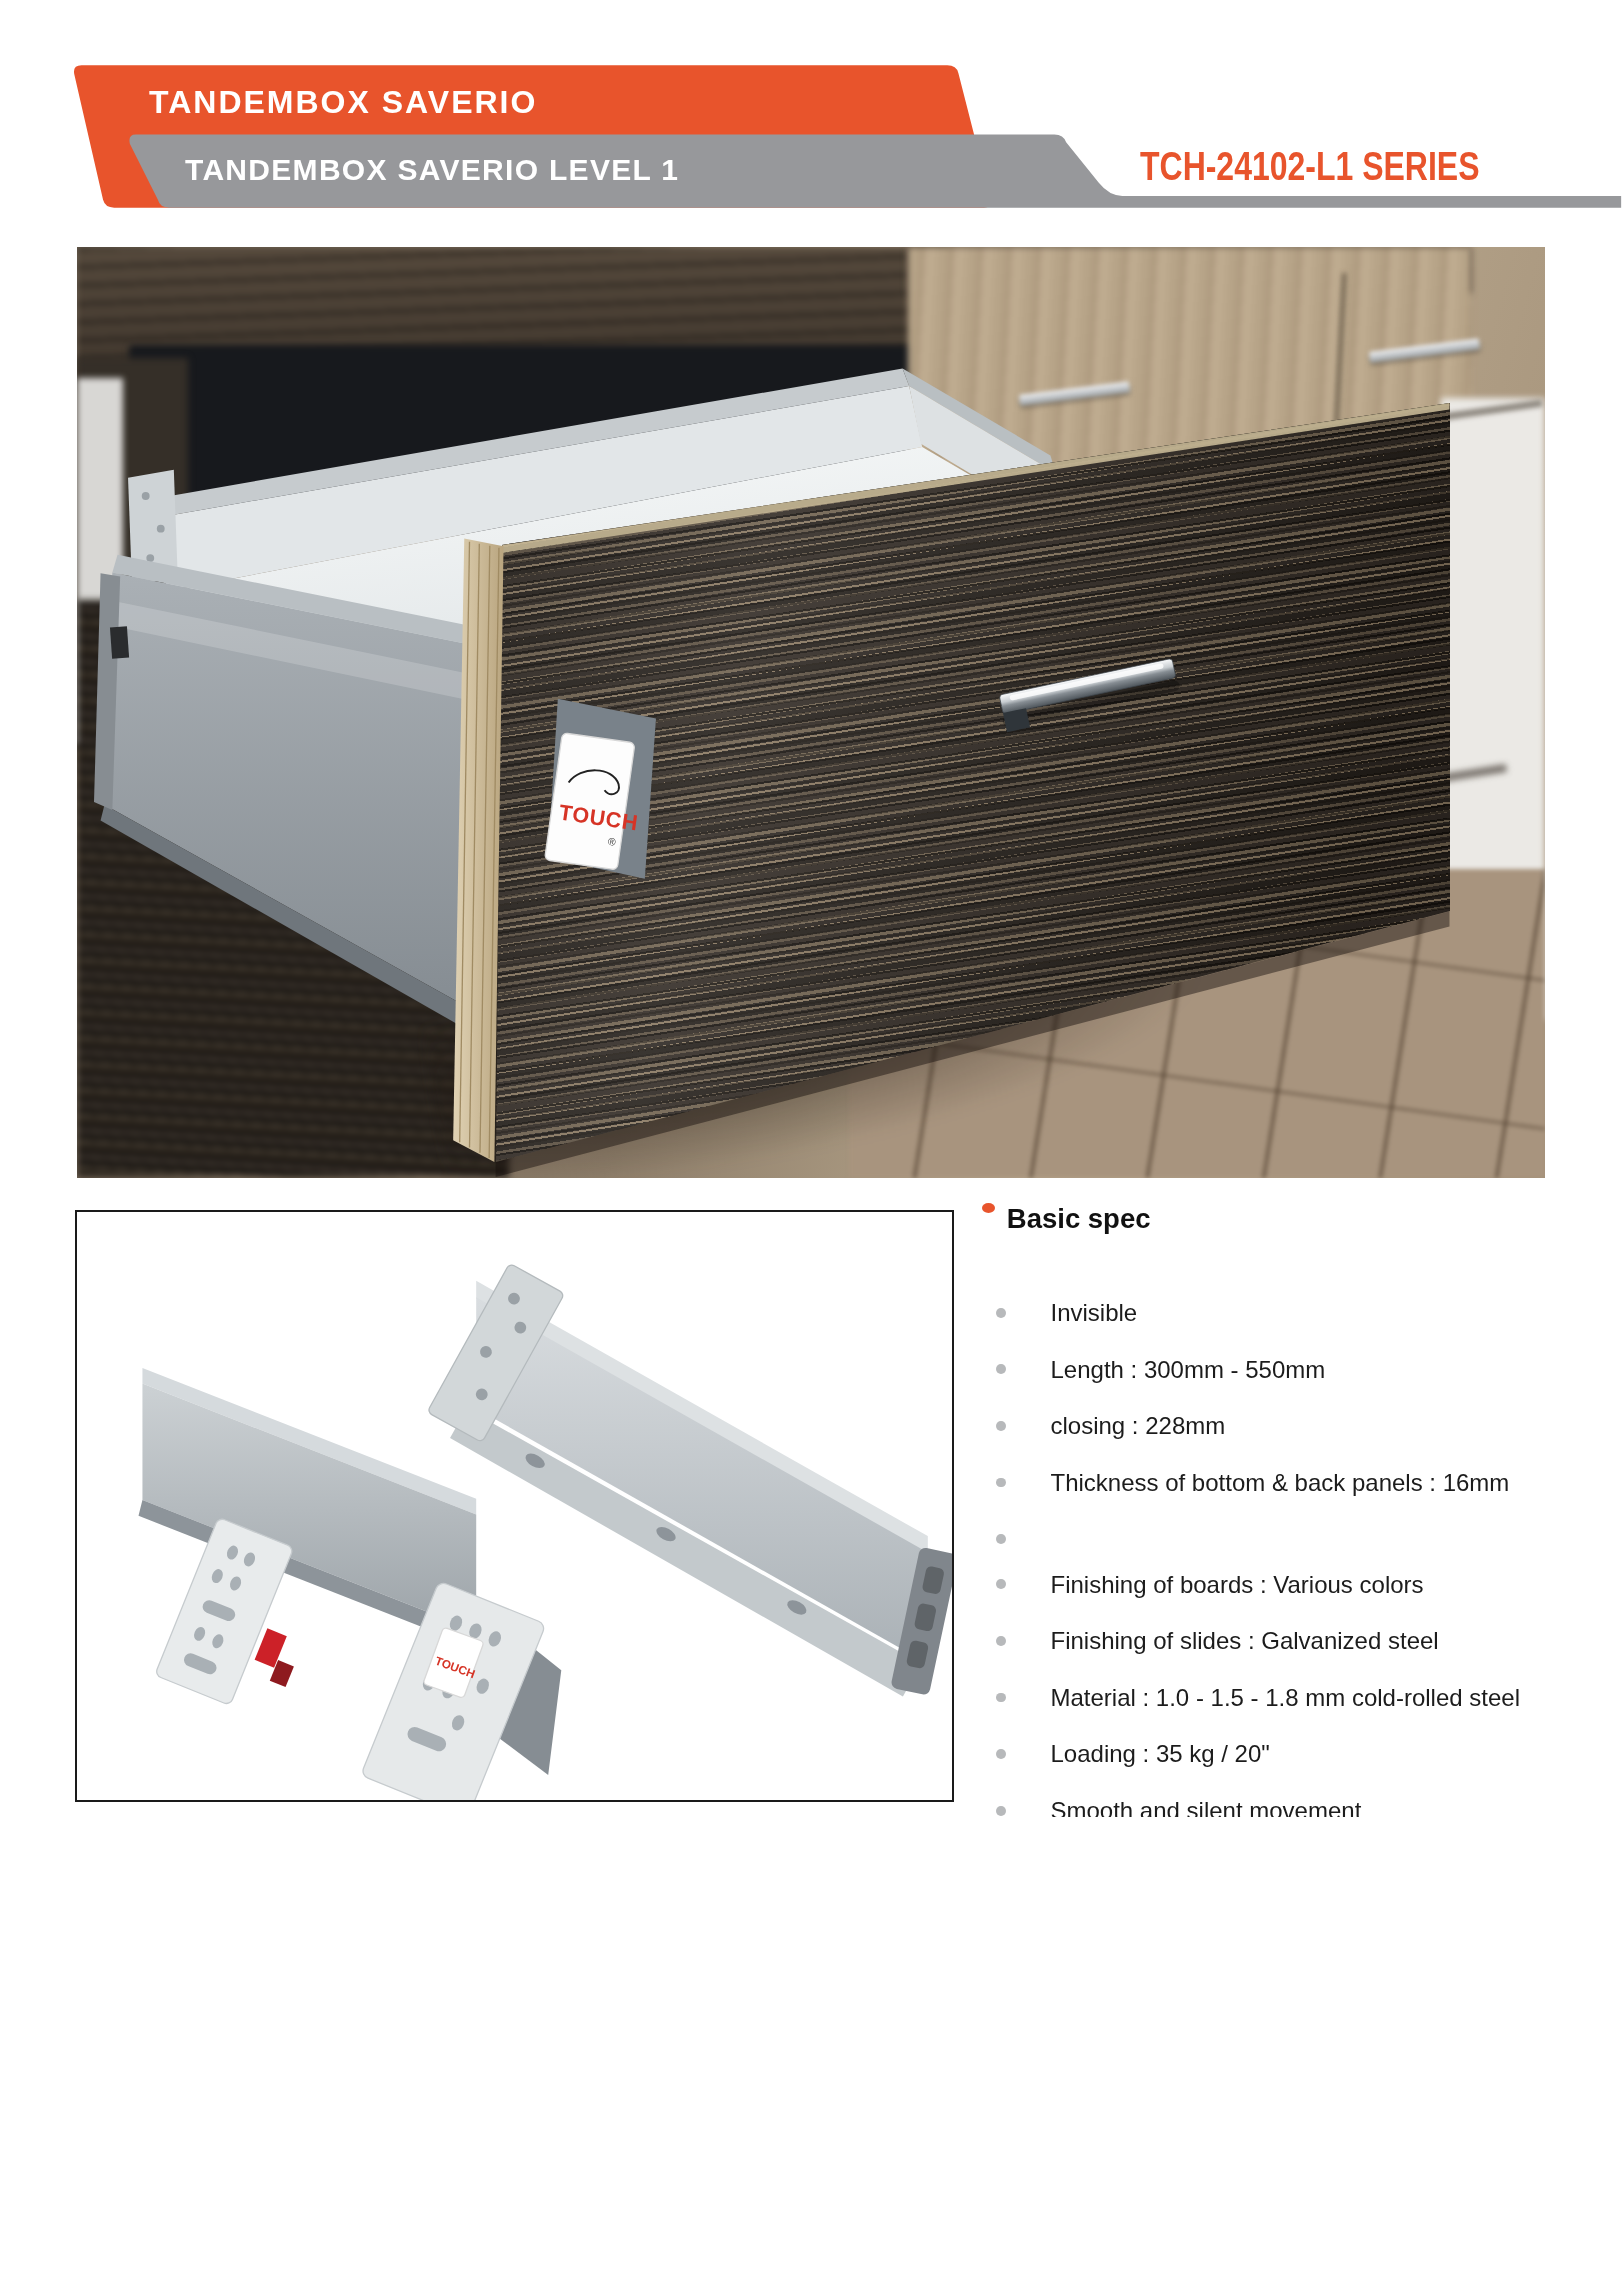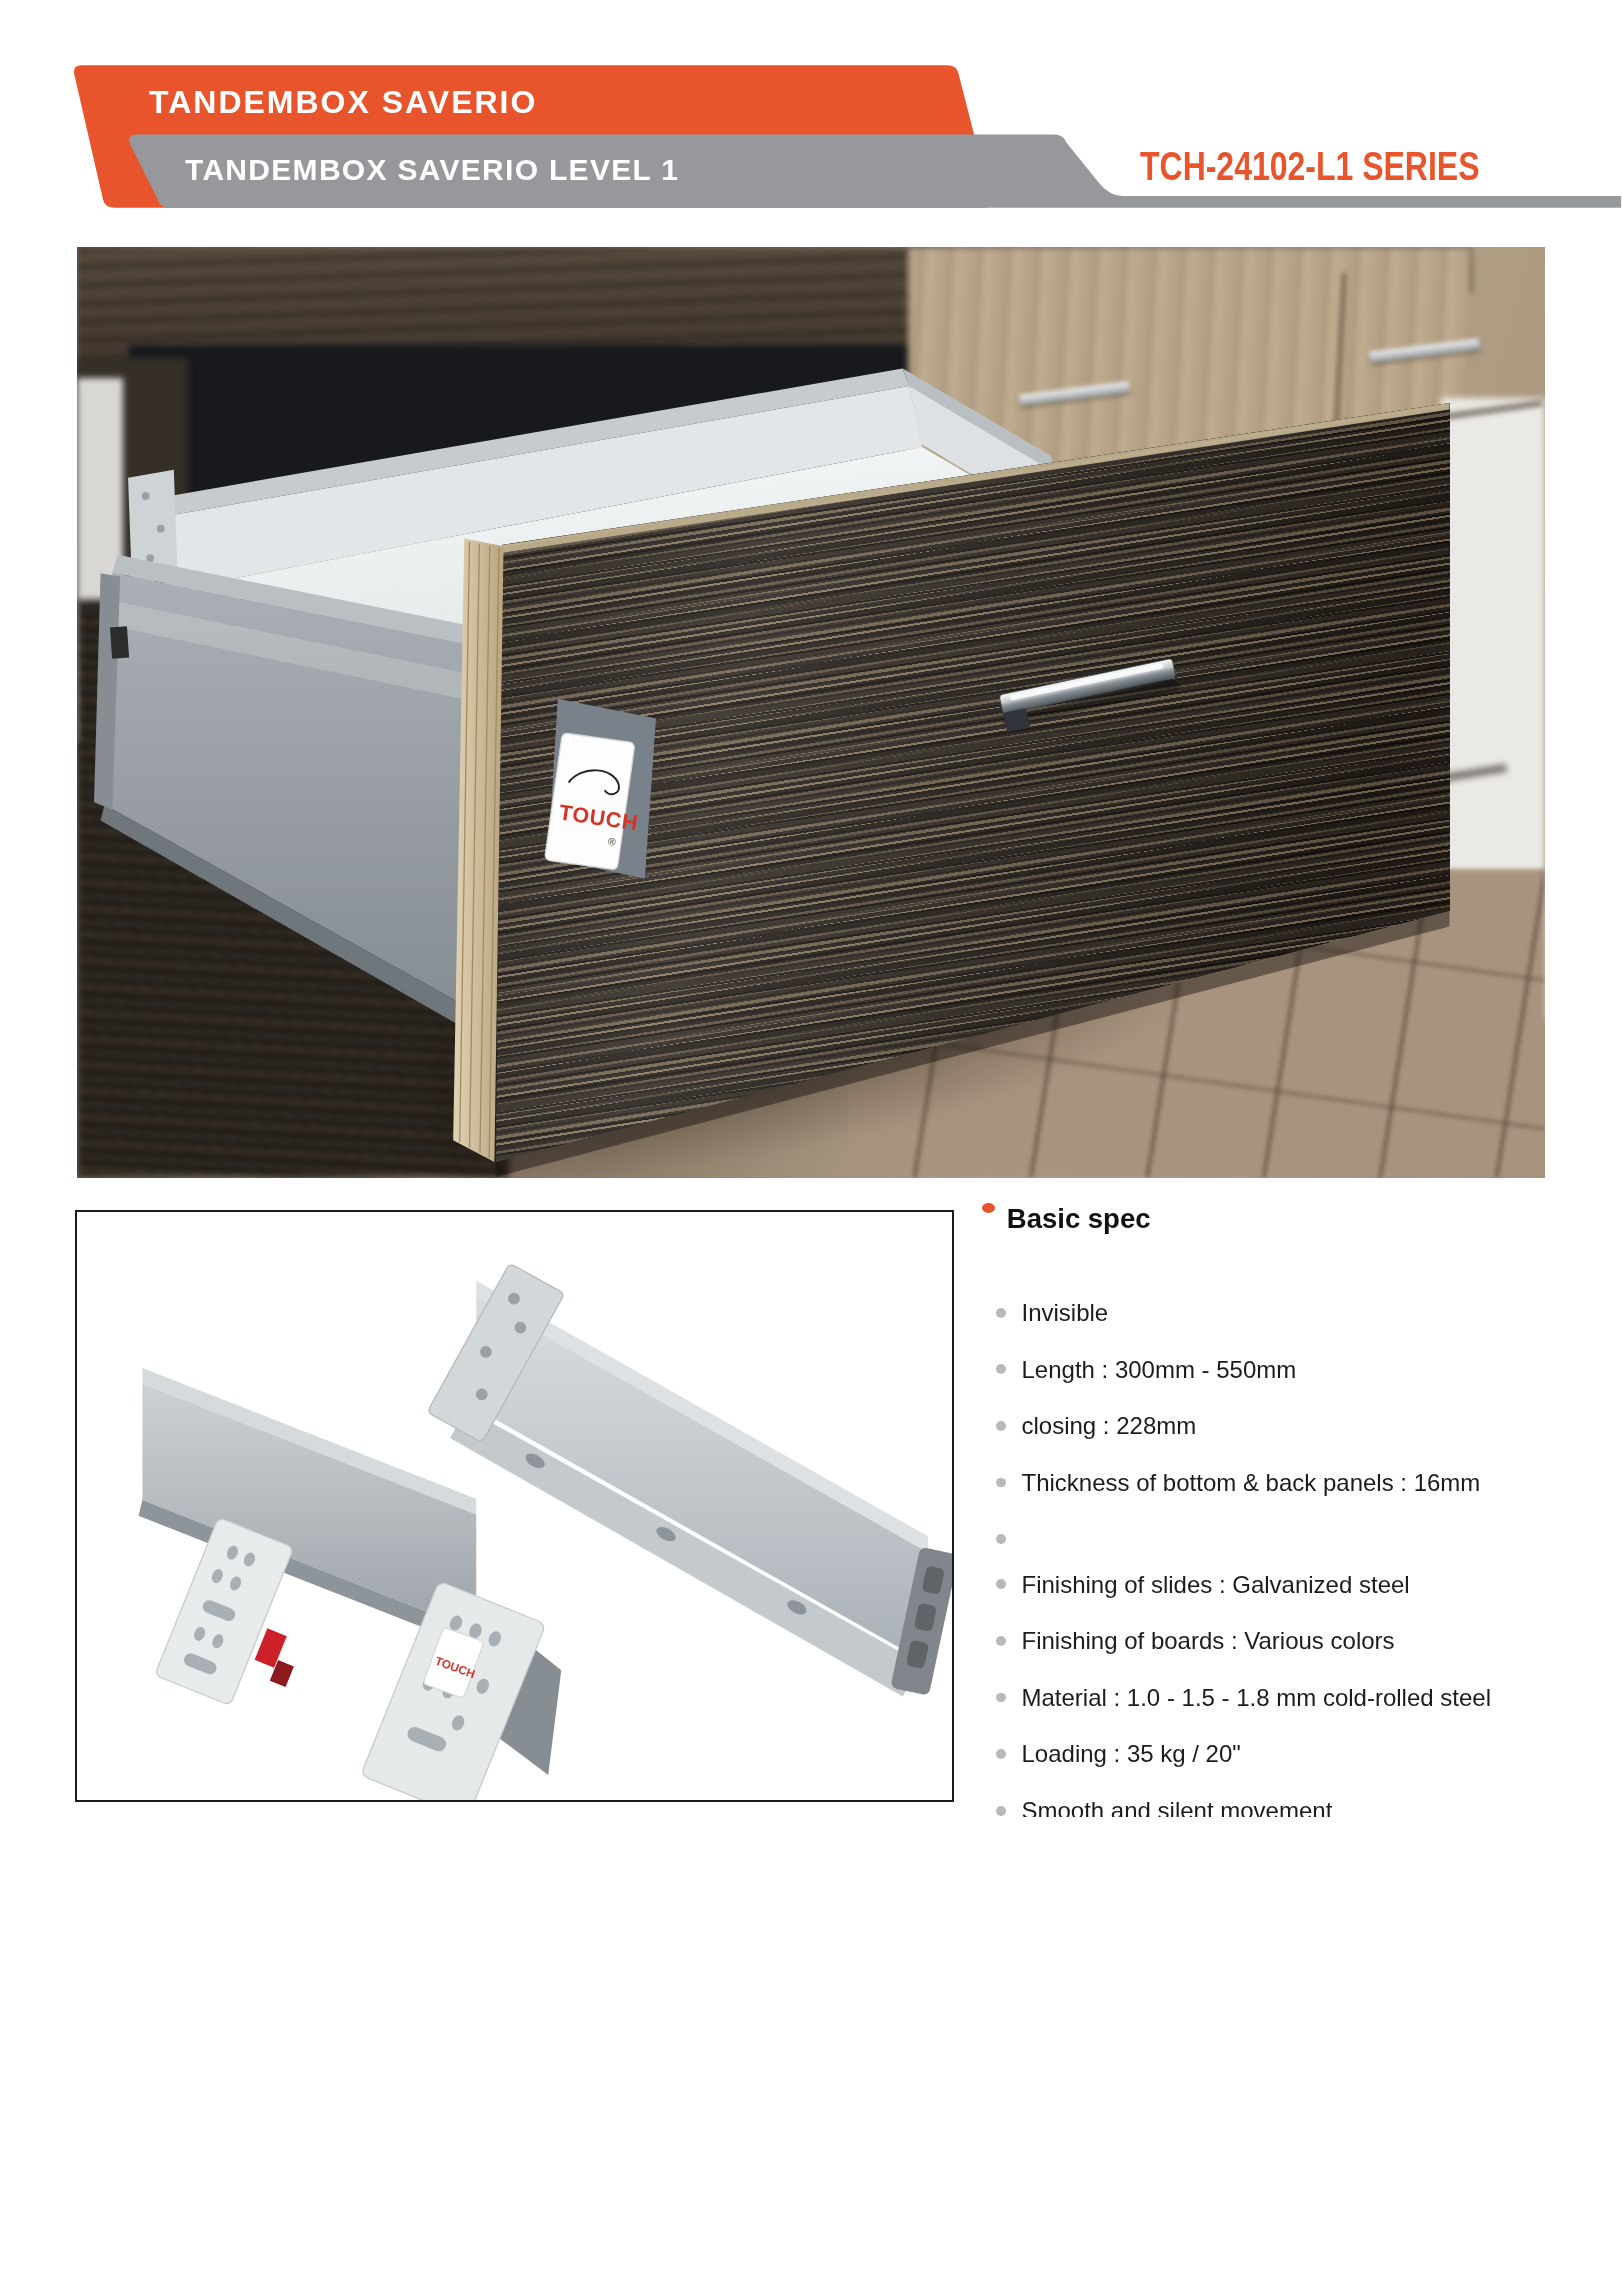--- a/index.html
+++ b/index.html
@@ -73,21 +73,21 @@
   .photo-detail-1{left:75px;top:1844px;width:409px;height:342px;}
   .photo-detail-2{left:533px;top:1844px;width:414px;height:342px;}
 
   
   .spec-heading{left:982px;top:1203px;display:flex;align-items:flex-start;}
   .spec-heading .hb{width:13px;height:9.8px;border-radius:50%;background:#e8542c;margin-right:11.8px;}
   .spec-heading .ht{font-size:27.5px;font-weight:bold;color:#111111;}
   .spec-list{left:996px;top:1296px;width:622px;display:flex;flex-direction:column;gap:23.6px;}
   .spec-item{display:flex;align-items:flex-start;}
   .spec-bullet{flex:none;width:9.8px;height:9.8px;border-radius:50%;background:#b7b9bb;margin-right:15.7px;margin-top:11.8px;}
-  .spec-text{font-size:24px;line-height:33px;color:#1c1c1c;white-space:pre-line;}
+  .spec-text{font-size:24px;line-height:33px;color:#1c1c1c;white-space:pre-line;margin-left:29px;}
 
   
   .ftr-svg{left:0;top:2179px;}
   .ftr-num{left:55px;top:2235px;color:#ffffff;font-weight:bold;font-size:31px;letter-spacing:0.7px;}
 
   .label-touch-text{font-weight:bold;fill:#d63426;}
 </style>
 </head>
 <body>
 
@@ -340,25 +340,25 @@
       </div>
       <div class="spec-item">
         <span class="spec-bullet"></span>
         <span class="spec-text">Thickness of bottom &amp; back panels : 16mm</span>
       </div>
       <div class="spec-item">
         <span class="spec-bullet"></span>
       </div>
       <div class="spec-item">
         <span class="spec-bullet"></span>
+        <span class="spec-text">Finishing of boards : Various colors</span>
+      </div>
+      <div class="spec-item">
+        <span class="spec-bullet"></span>
         <span class="spec-text">Finishing of slides : Galvanized steel</span>
-      </div>
-      <div class="spec-item">
-        <span class="spec-bullet"></span>
-        <span class="spec-text">Finishing of boards : Various colors</span>
       </div>
       <div class="spec-item">
         <span class="spec-bullet"></span>
         <span class="spec-text">Material : 1.0 - 1.5 - 1.8 mm cold-rolled steel</span>
       </div>
       <div class="spec-item">
         <span class="spec-bullet"></span>
         <span class="spec-text">Loading : 35 kg / 20"</span>
       </div>
       <div class="spec-item">

